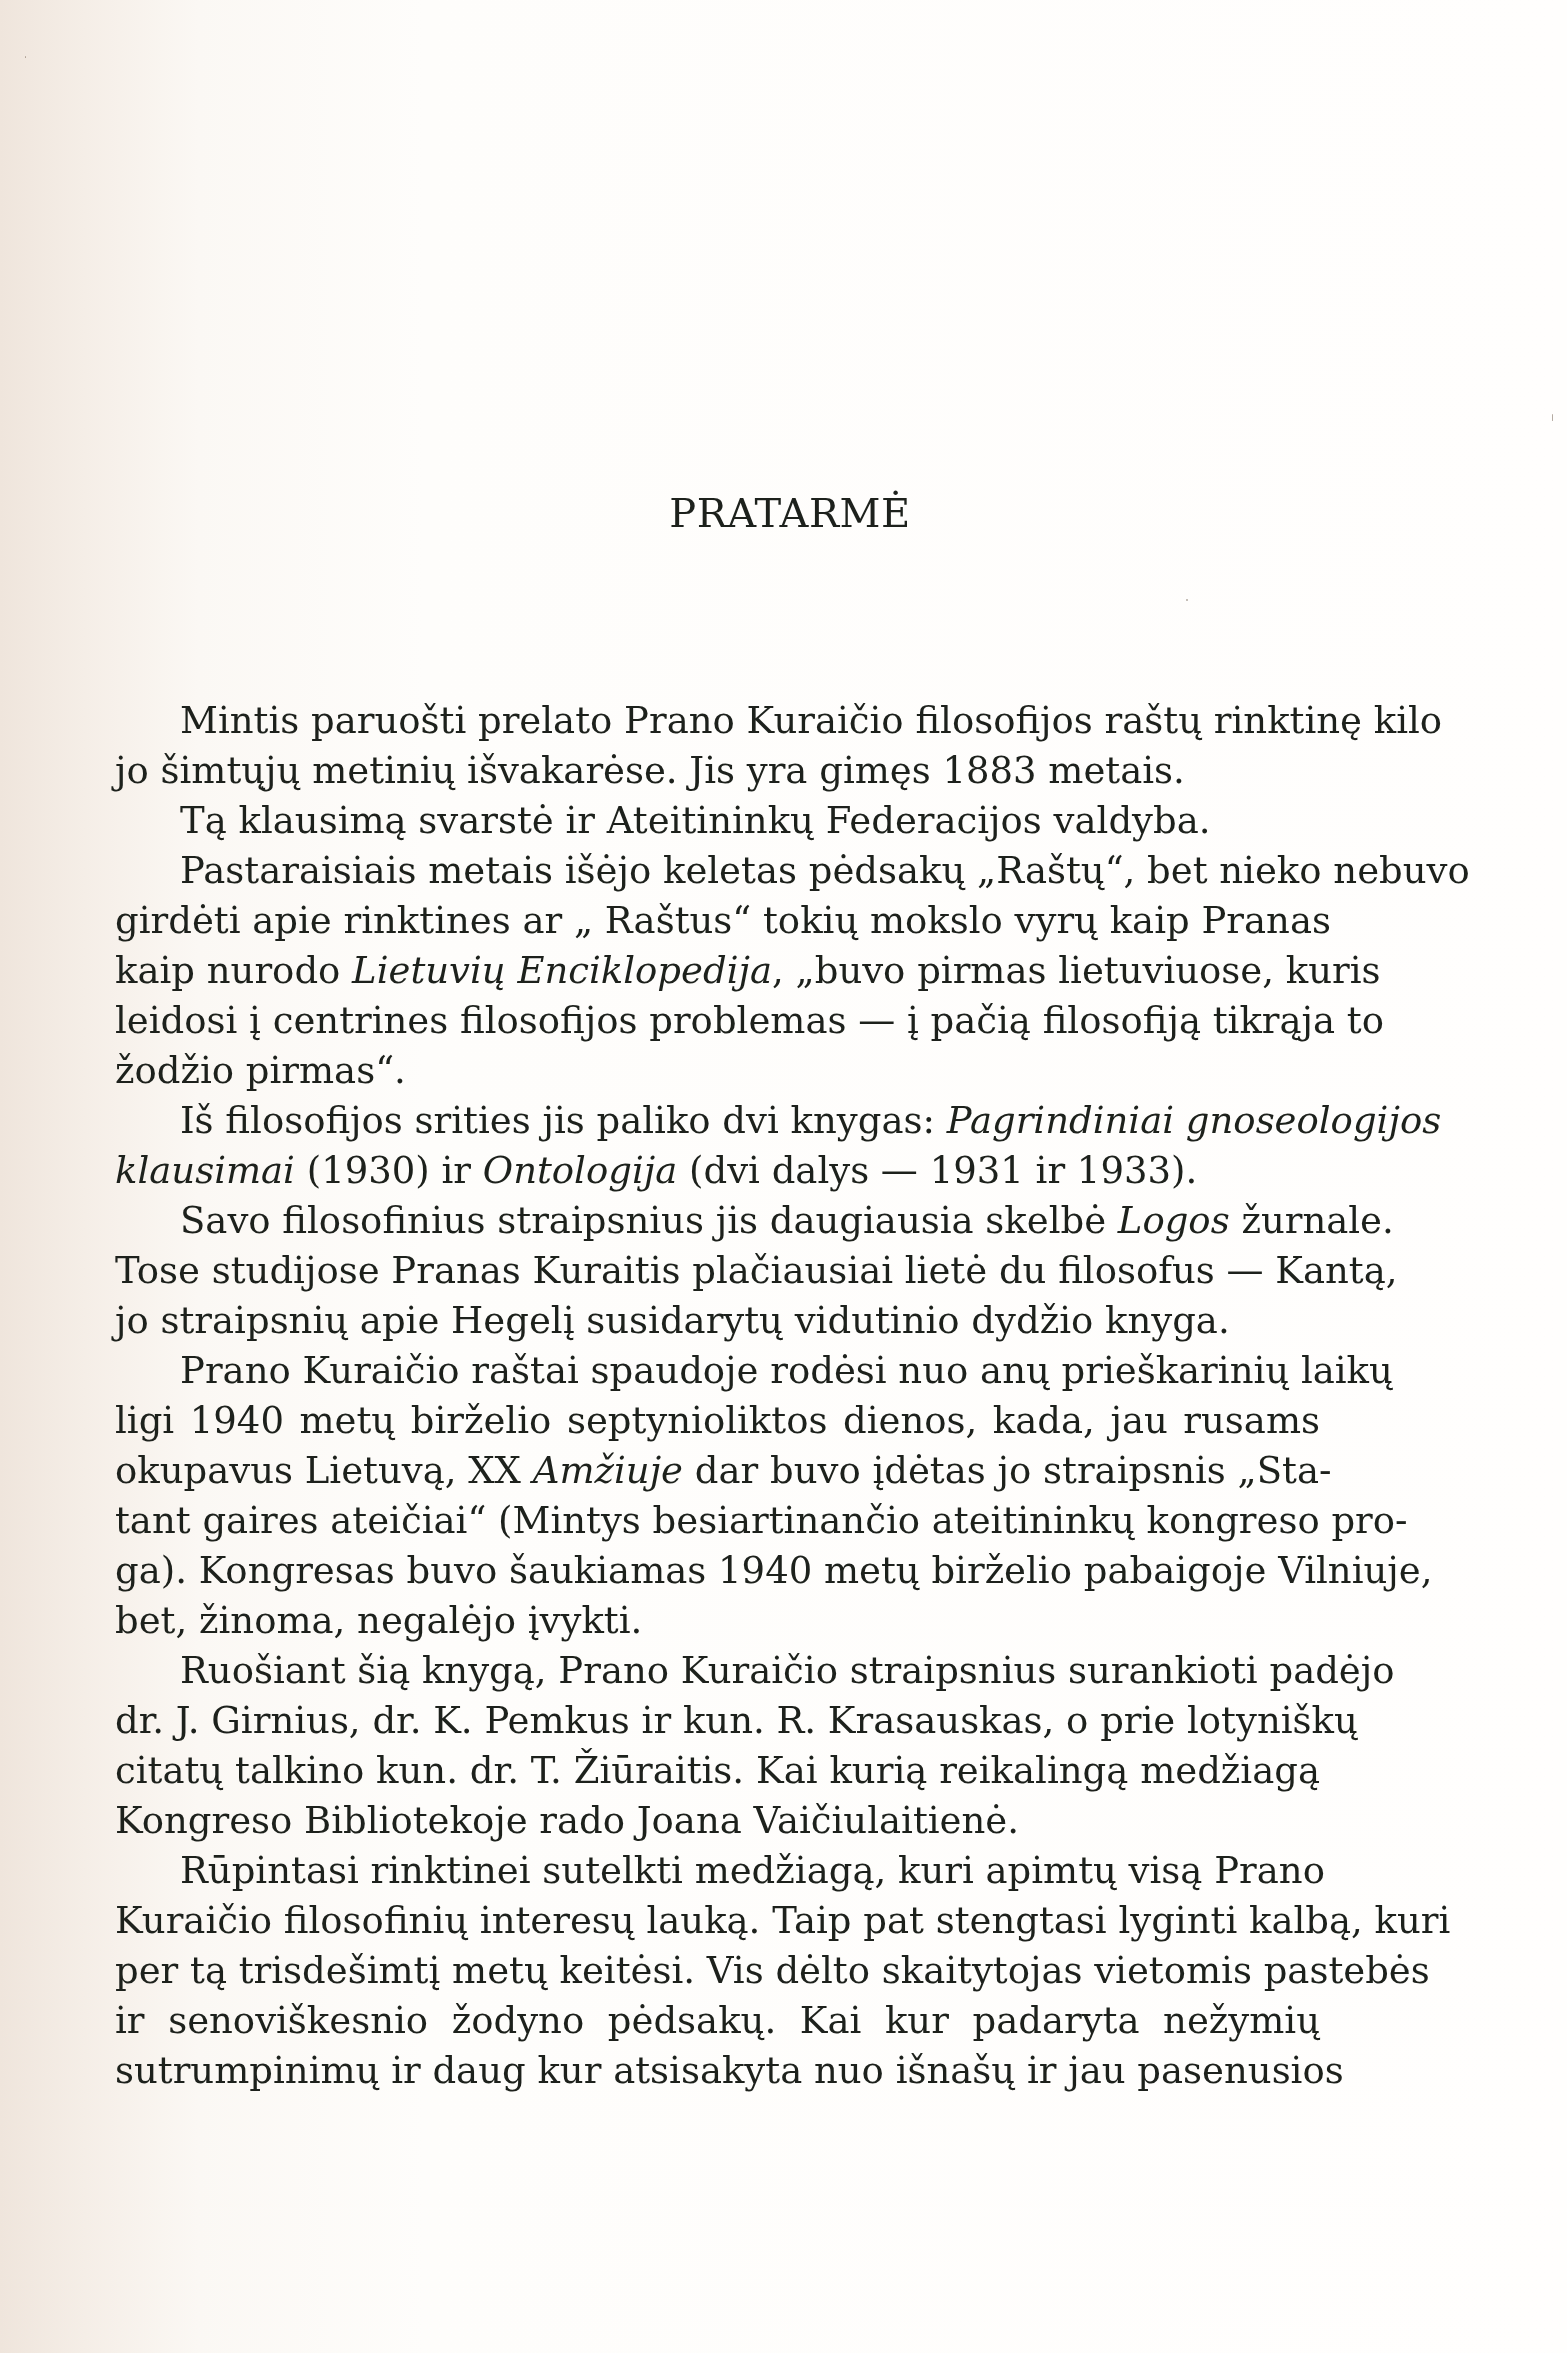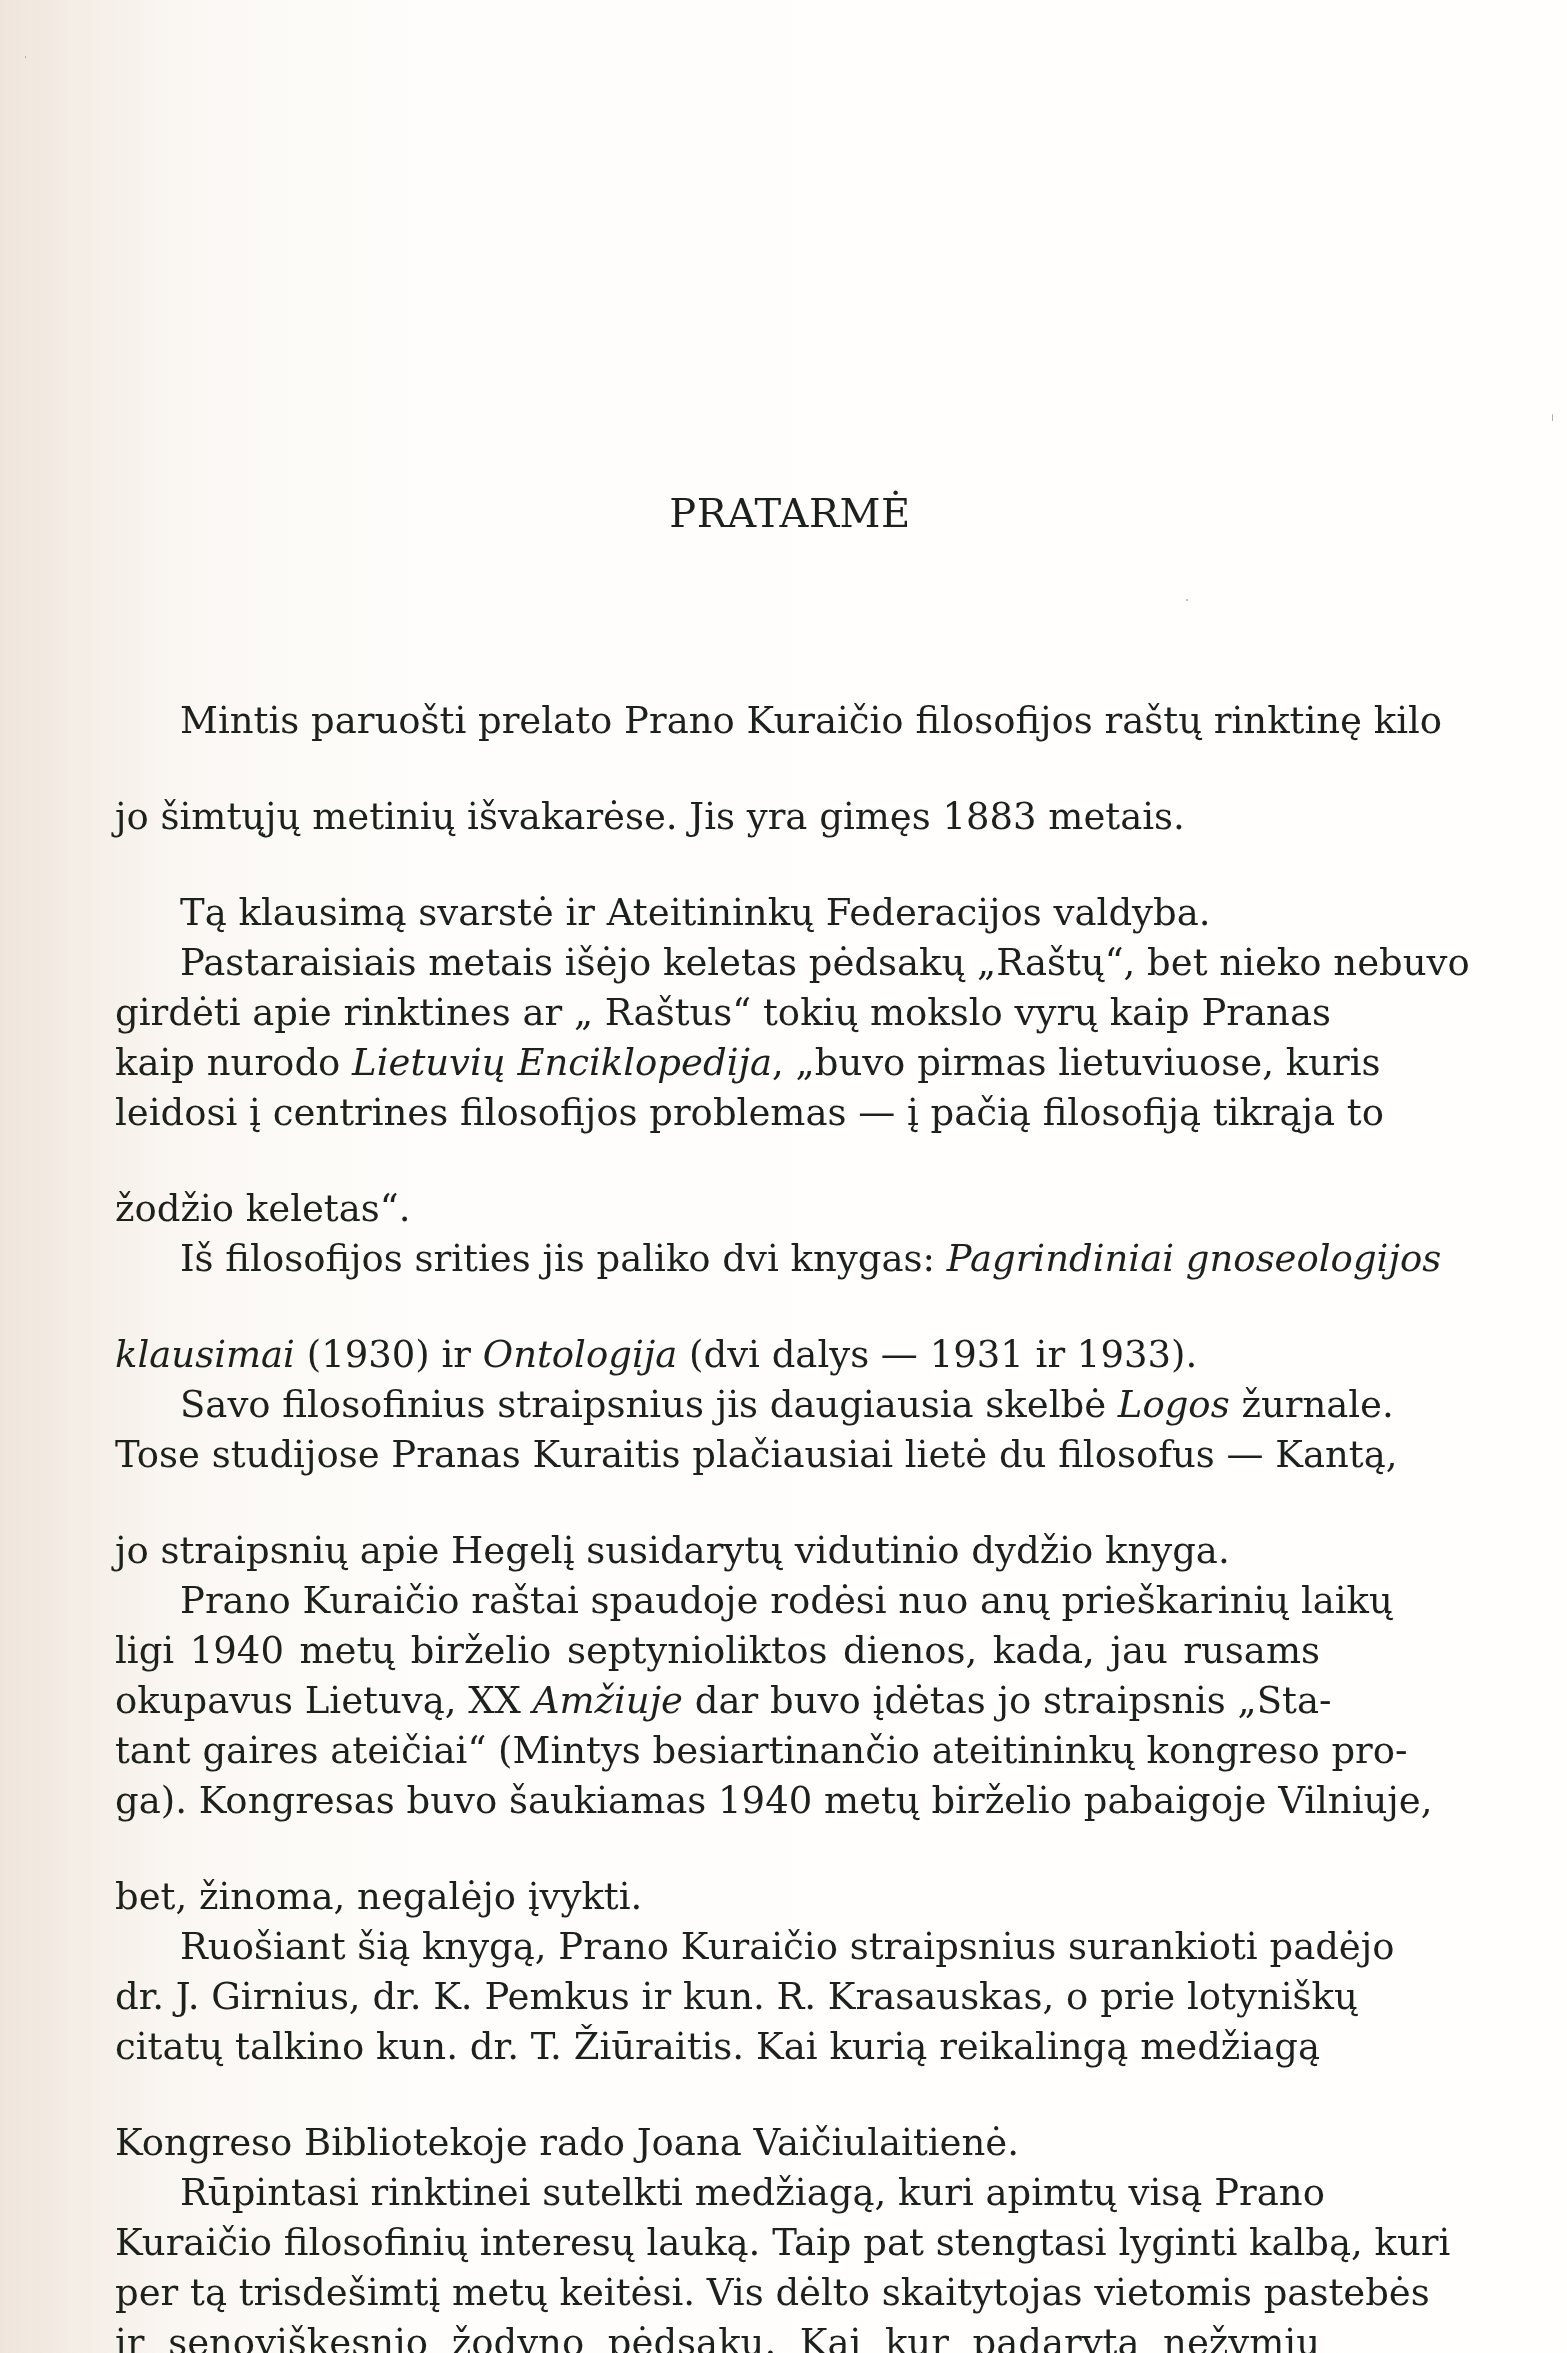--- a/index.html
+++ b/index.html
@@ -34,21 +34,21 @@
     display: block;
     height: 50px;
     line-height: 50px;
     font-size: 37px;
     white-space: nowrap;
     text-align: justify;
     text-align-last: justify;
     overflow: visible;
   }
   .line.indent { padding-left: 65px; }
-  .line.last { text-align-last: left; margin-top: 46px; }
+  .line.last { text-align-last: left; }
   .line i { font-style: italic; }
   .speck {
     position: absolute;
     width: 1.9px; height: 1.9px;
     border-radius: 50%;
     background: #6b5a4a;
     opacity: .5;
   }
 </style>
 </head>
@@ -62,21 +62,21 @@
       <span class="line last">jo šimtųjų metinių išvakarėse. Jis yra gimęs 1883 metais.</span>
     </div>
     <div>
       <span class="line indent last">Tą klausimą svarstė ir Ateitininkų Federacijos valdyba.</span>
     </div>
     <div>
       <span class="line indent">Pastaraisiais metais išėjo keletas pėdsakų „Raštų“, bet nieko nebuvo</span>
       <span class="line">girdėti apie rinktines ar „ Raštus“ tokių mokslo vyrų kaip Pranas</span>
       <span class="line"><span>kaip nurodo </span><i>Lietuvių Enciklopedija</i><span>, „buvo pirmas lietuviuose, kuris</span></span>
       <span class="line">leidosi į centrines filosofijos problemas — į pačią filosofiją tikrąja to</span>
-      <span class="line last">žodžio keletas“.</span>
+      <span class="line last">žodžio pirmas“.</span>
     </div>
     <div>
       <span class="line indent"><span>Iš filosofijos srities jis paliko dvi knygas: </span><i>Pagrindiniai gnoseologijos</i></span>
       <span class="line last"><i>klausimai</i><span> (1930) ir </span><i>Ontologija</i><span> (dvi dalys — 1931 ir 1933).</span></span>
     </div>
     <div>
       <span class="line indent"><span>Savo filosofinius straipsnius jis daugiausia skelbė </span><i>Logos</i><span> žurnale.</span></span>
       <span class="line">Tose studijose Pranas Kuraitis plačiausiai lietė du filosofus — Kantą,</span>
       <span class="line last">jo straipsnių apie Hegelį susidarytų vidutinio dydžio knyga.</span>
     </div>

